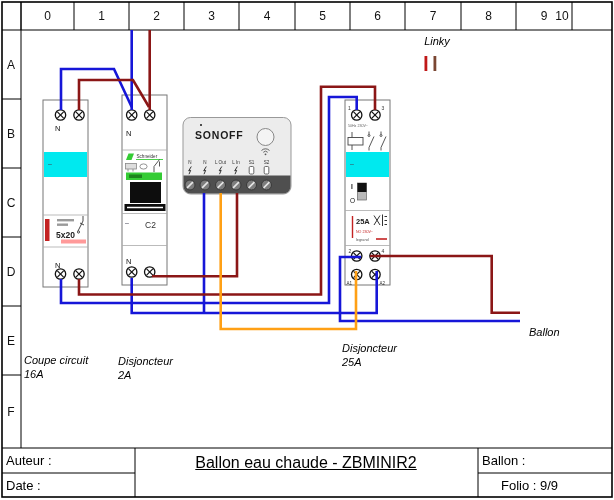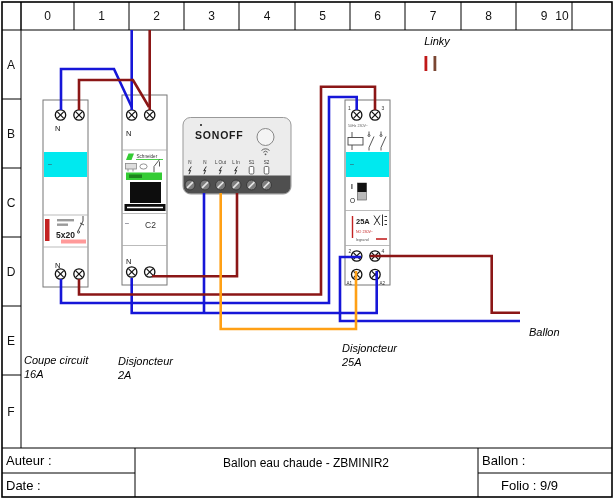--- a/index.html
+++ b/index.html
@@ -4,21 +4,21 @@
 <style>
   html,body{margin:0;padding:0;background:#fff;}
   .stage{
     position:relative;width:614px;height:500px;background:#fff;
     font-family:"Liberation Sans",sans-serif;color:#111;overflow:hidden;
   }
   svg{position:absolute;left:0;top:0;font-family:"Liberation Sans",sans-serif;}
   .grid-label{position:absolute;font-size:12px;color:#111;transform:translate(-50%,-50%);}
   .note{position:absolute;font-size:11px;line-height:14px;color:#000;white-space:nowrap;font-style:italic;}
   .tb-label{position:absolute;font-size:13px;color:#000;white-space:nowrap;}
-  .tb-title{position:absolute;font-size:12px;color:#000;white-space:nowrap;transform:translate(-50%,-50%);}
+  .tb-title{position:absolute;font-size:16px;color:#000;white-space:nowrap;transform:translate(-50%,-50%);text-decoration:underline;}
   
   .wire{fill:none;stroke-width:2.6;stroke-linejoin:miter;stroke-linecap:butt;}
   .wn{stroke:var(--neutral-wire,#1616d8);}
   .wp{stroke:var(--phase-wire,#8b1616);}
   .wc{stroke:var(--control-wire,#ffa015);}
   .devbox{fill:#fff;stroke:#777;stroke-width:1;}
   .secline{stroke:#aaa;stroke-width:0.8;}
   .cyan{fill:var(--band-cyan,#00e9ef);}
   .tiny{fill:#333;}
   .gridline{stroke:#000;stroke-width:1;}

